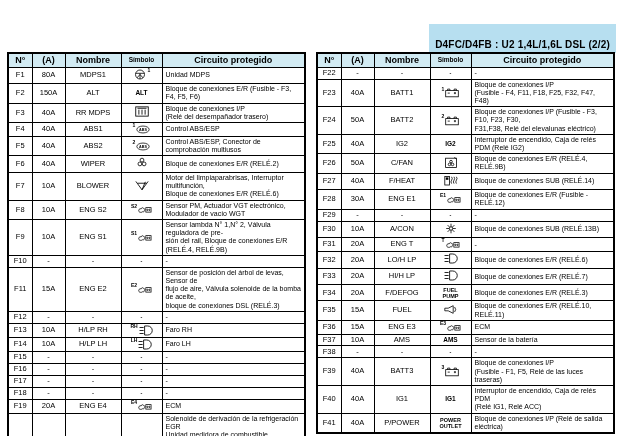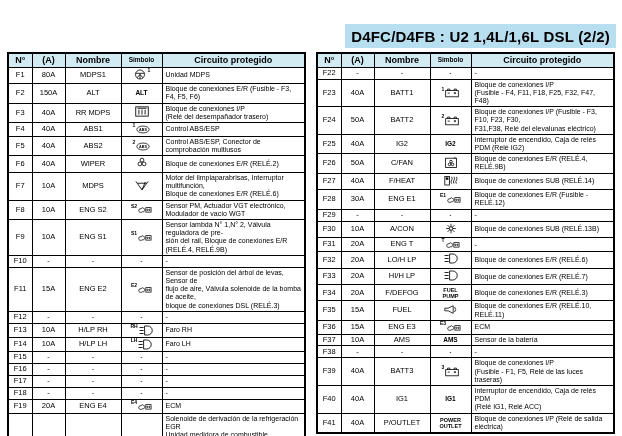--- a/index.html
+++ b/index.html
@@ -8,22 +8,22 @@
     background:#fff;
     font-family:"Liberation Sans", sans-serif;
     color:#000;
     position:relative;
     overflow:hidden;
   }
   .page{position:absolute;inset:0;}
   .title{
     position:absolute;top:24px;right:6px;
     background:var(--title-bg,#b7dff0);
-    font-size:15px;font-weight:bold;
-    padding:4px 6px 3px 6px;
+    font-size:10px;font-weight:bold;
+    padding:15px 6px 3px 6px;
     letter-spacing:0.2px;
   }
   .tables{
     position:absolute;top:52px;left:7px;right:7px;
     display:flex;gap:10px;align-items:flex-start;
   }
   table.fuse-table{
     border-collapse:collapse;
     border:2px solid var(--border,#000);
     width:50%;
@@ -165,21 +165,21 @@
                     <circle cx="3.4" cy="6.9" r="1.9" fill="none" stroke="#000" stroke-width="0.8"></circle>
                     <circle cx="7.6" cy="6.9" r="1.9" fill="none" stroke="#000" stroke-width="0.8"></circle>
                   </svg>
                 </span>
               </span></td>
             <td class="circuit">Bloque de conexiones E/R (RELÉ.2)</td>
           </tr>
           <tr>
             <td>F7</td>
             <td>10A</td>
-            <td>MDPS</td>
+            <td>BLOWER</td>
             <td><span class="sym">
                 <span class="icon">
                   <svg viewBox="0 0 13 10">
                     <path d="M0.8 1.2L6.5 9L12.2 1.2" fill="none" stroke="#000" stroke-width="0.8"></path>
                     <path d="M2.4 2.9h8.2M6.5 9L9.6 1.6" fill="none" stroke="#000" stroke-width="0.8"></path>
                   </svg>
                 </span>
               </span></td>
             <td class="circuit">Motor del limpiaparabrisas, Interruptor multifunción,
 Bloque de conexiones E/R (RELÉ.6)</td>
@@ -621,21 +621,21 @@
             <td>IG1</td>
             <td><span class="sym">
                 <span class="symtext big">IG1</span>
               </span></td>
             <td class="circuit">Interruptor de encendido, Caja de relés PDM
 (Relé IG1, Relé ACC)</td>
           </tr>
           <tr>
             <td>F41</td>
             <td>40A</td>
-            <td>P/OUTLET</td>
+            <td>P/POWER</td>
             <td><span class="sym">
                 <span class="symtext">POWER
 OUTLET</span>
               </span></td>
             <td class="circuit">Bloque de conexiones I/P (Relé de salida eléctrica)</td>
           </tr>
         </tbody>
       </table>
   </div>
 </div>

